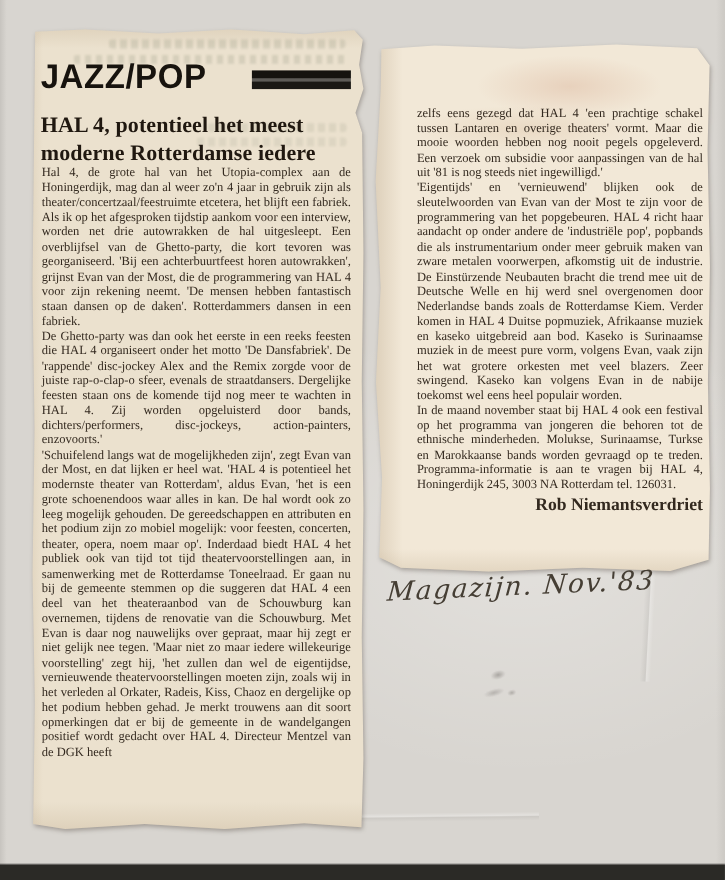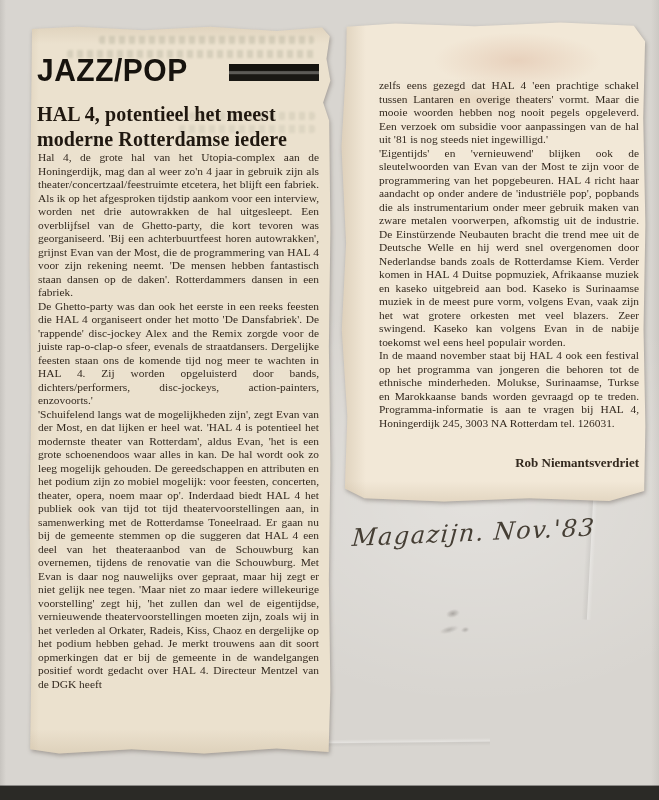--- a/index.html
+++ b/index.html
@@ -82,40 +82,40 @@
   .bodycol {
     position: absolute;
     font-size: 11.4px; line-height: 13.5px;
     color: #33291f; text-align: justify;
     text-justify: inter-word;
   }
   .bodycol p { margin: 0; }
   .left .bodycol { left: 9px; top: 125px; width: 281px; font-family: Liberation Serif, serif; }
 
   
-  .clip-shadow.right { left: 340px; top: 22px; }
+  .clip-shadow.right { left: 340px; top: 40px; }
   .clipping.right {
     width: 306px; height: 481px;
     background:
       radial-gradient(ellipse 120px 40px at 58% 8%, rgba(205,150,120,0.28), rgba(205,150,120,0) 70%),
       radial-gradient(ellipse 150px 30px at 45% 16%, rgba(200,160,120,0.20), rgba(200,160,120,0) 70%),
       linear-gradient(90deg, rgba(180,160,130,0.35) 0, rgba(180,160,130,0) 26px),
       linear-gradient(0deg, rgba(190,170,140,0.30) 0, rgba(190,170,140,0) 22px),
       #f2e8d7;
     clip-path: polygon(2.2% 1%, 18% 0.3%, 44% 0.9%, 72% 0.1%, 96% 0.8%,
       99.7% 4%, 99.1% 20%, 99.8% 42%, 99.2% 64%, 99.8% 84%, 99.4% 97.5%,
       88% 99.6%, 62% 99%, 34% 99.7%, 8% 99%, 1.6% 97%,
       2.4% 82%, 0.6% 64%, 2% 46%, 0.5% 26%, 2% 9%);
     padding: 0 7px 0 39px;
   }
   .right .bodycol { left: 39px; top: 57px; width: 260px; }
   .byline {
-    margin-top: 26px;
+    margin-top: 5px;
     text-align: right;
-    font-weight: bold; font-size: 13px; color: #33291f;
+    font-weight: bold; font-size: 16px; color: #33291f;
   }
 
   
   .handwriting {
     position: absolute; left: 352px; top: 519px; width: 230px;
     font-family: "DejaVu Serif", serif;
     font-style: italic; font-size: 24px; color: #453e34;
     letter-spacing: 1.5px;
     transform: rotate(-2.5deg) skewX(-7deg);
     white-space: nowrap;

